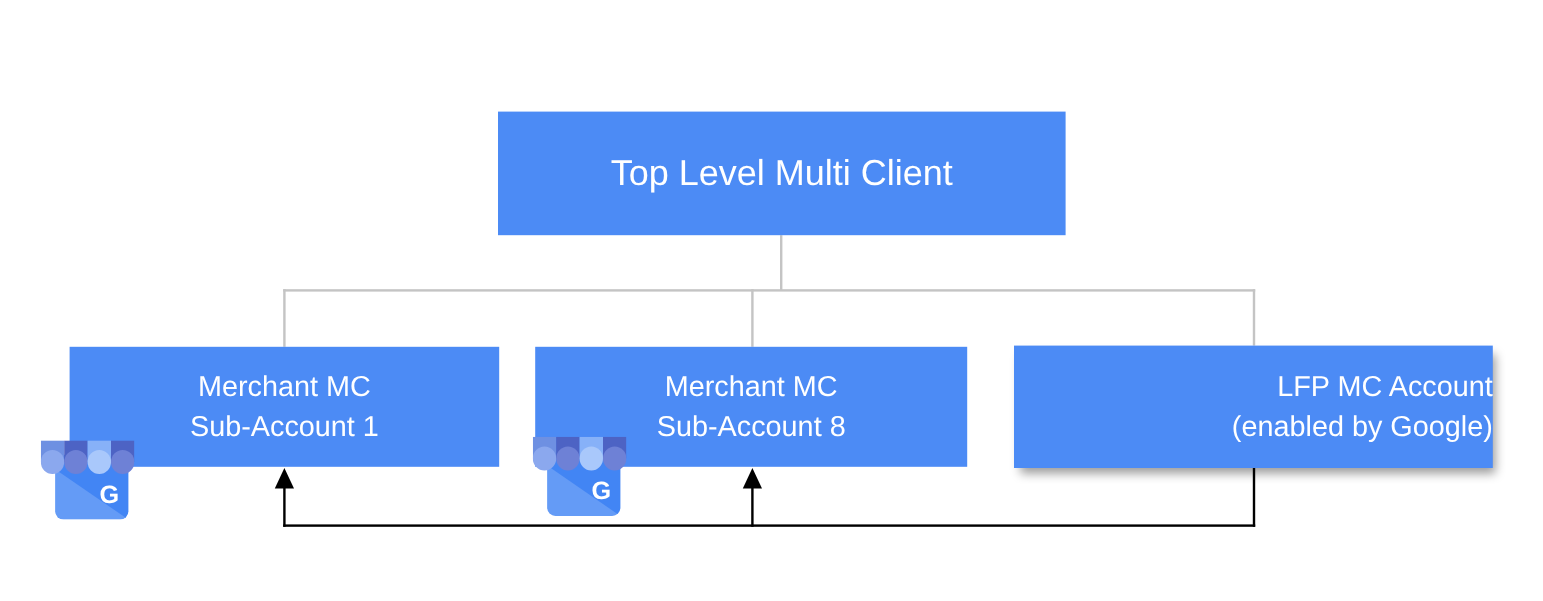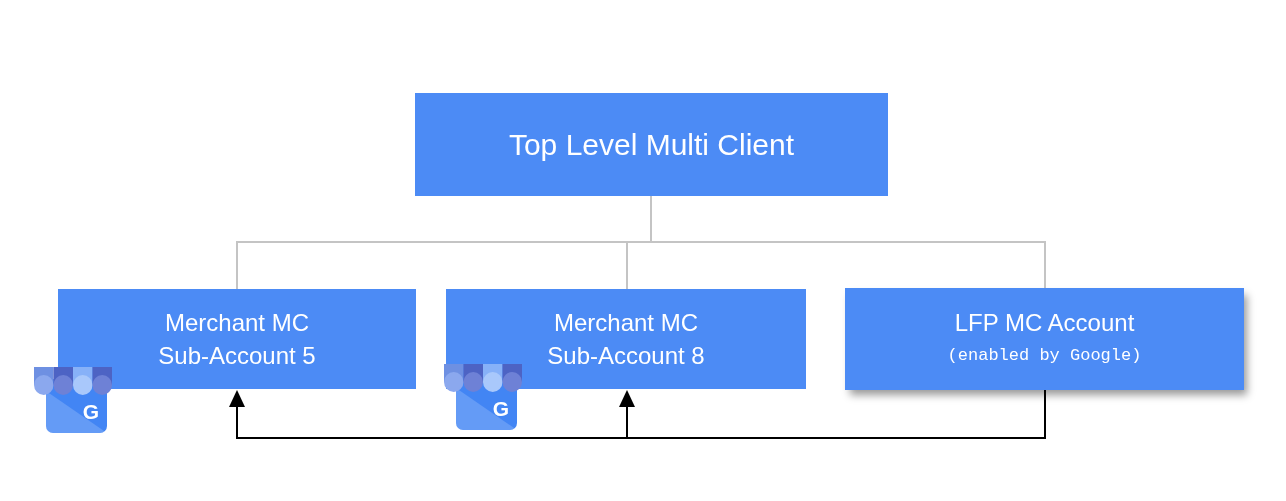--- a/index.html
+++ b/index.html
@@ -19,22 +19,22 @@
     display: flex;
     flex-direction: column;
     align-items: center;
     justify-content: center;
     text-align: center;
   }
   #node-mca  { left: 415px; top: 93px;  width: 473px; height: 103px; font-size: 30px; line-height: 41px; }
   #node-sub1 { left: 58px;  top: 289px; width: 358px; height: 100px; font-size: 24px; line-height: 33px; }
   #node-sub2 { left: 446px; top: 289px; width: 360px; height: 100px; font-size: 24px; line-height: 33px; }
   #node-lfp  { left: 845px; top: 288px; width: 399px; height: 102px; font-size: 24px; line-height: 33px;
-               box-shadow: 4px 6px 8px -1px rgba(0,0,0,0.40); }
-  #node-lfp .l2 { font-size: 17px; font-family: Liberation Mono, monospace; }
+               box-shadow: 4px 6px 8px -1px rgba(0,0,0,0.40); align-items: flex-end; }
+  #node-lfp .l2 { font-size: 24px; }
 
   .gline { position: absolute; background: var(--connector, #c4c4c4); }
   #g-mca-down { left: 650px;  top: 196px; width: 2px;   height: 46px; }
   #g-horiz    { left: 236px;  top: 241px; width: 810px; height: 2px;  }
   #g-sub1     { left: 236px;  top: 241px; width: 2px;   height: 48px; }
   #g-sub2     { left: 626px;  top: 241px; width: 2px;   height: 48px; }
   #g-lfp      { left: 1044px; top: 241px; width: 2px;   height: 47px; }
 
   .bline { position: absolute; background: var(--arrow, #000000); }
   #b-lfp-down { left: 1044px; top: 390px; width: 2px;   height: 49px; }
@@ -81,21 +81,21 @@
   <div class="bline" id="b-shaft1"></div>
   <div class="bline" id="b-shaft2"></div>
   <div class="arrowhead" id="ah-sub1"></div>
   <div class="arrowhead" id="ah-sub2"></div>
 
   <div class="node" id="node-mca">
     <span class="l1">Top Level Multi Client</span>
   </div>
   <div class="node" id="node-sub1">
     <span class="l1">Merchant MC</span>
-    <span class="l2">Sub-Account 5</span>
+    <span class="l2">Sub-Account 1</span>
   </div>
   <div class="node" id="node-sub2">
     <span class="l1">Merchant MC</span>
     <span class="l2">Sub-Account 8</span>
   </div>
   <div class="node" id="node-lfp">
     <span class="l1">LFP MC Account</span>
     <span class="l2">(enabled by Google)</span>
   </div>
 

